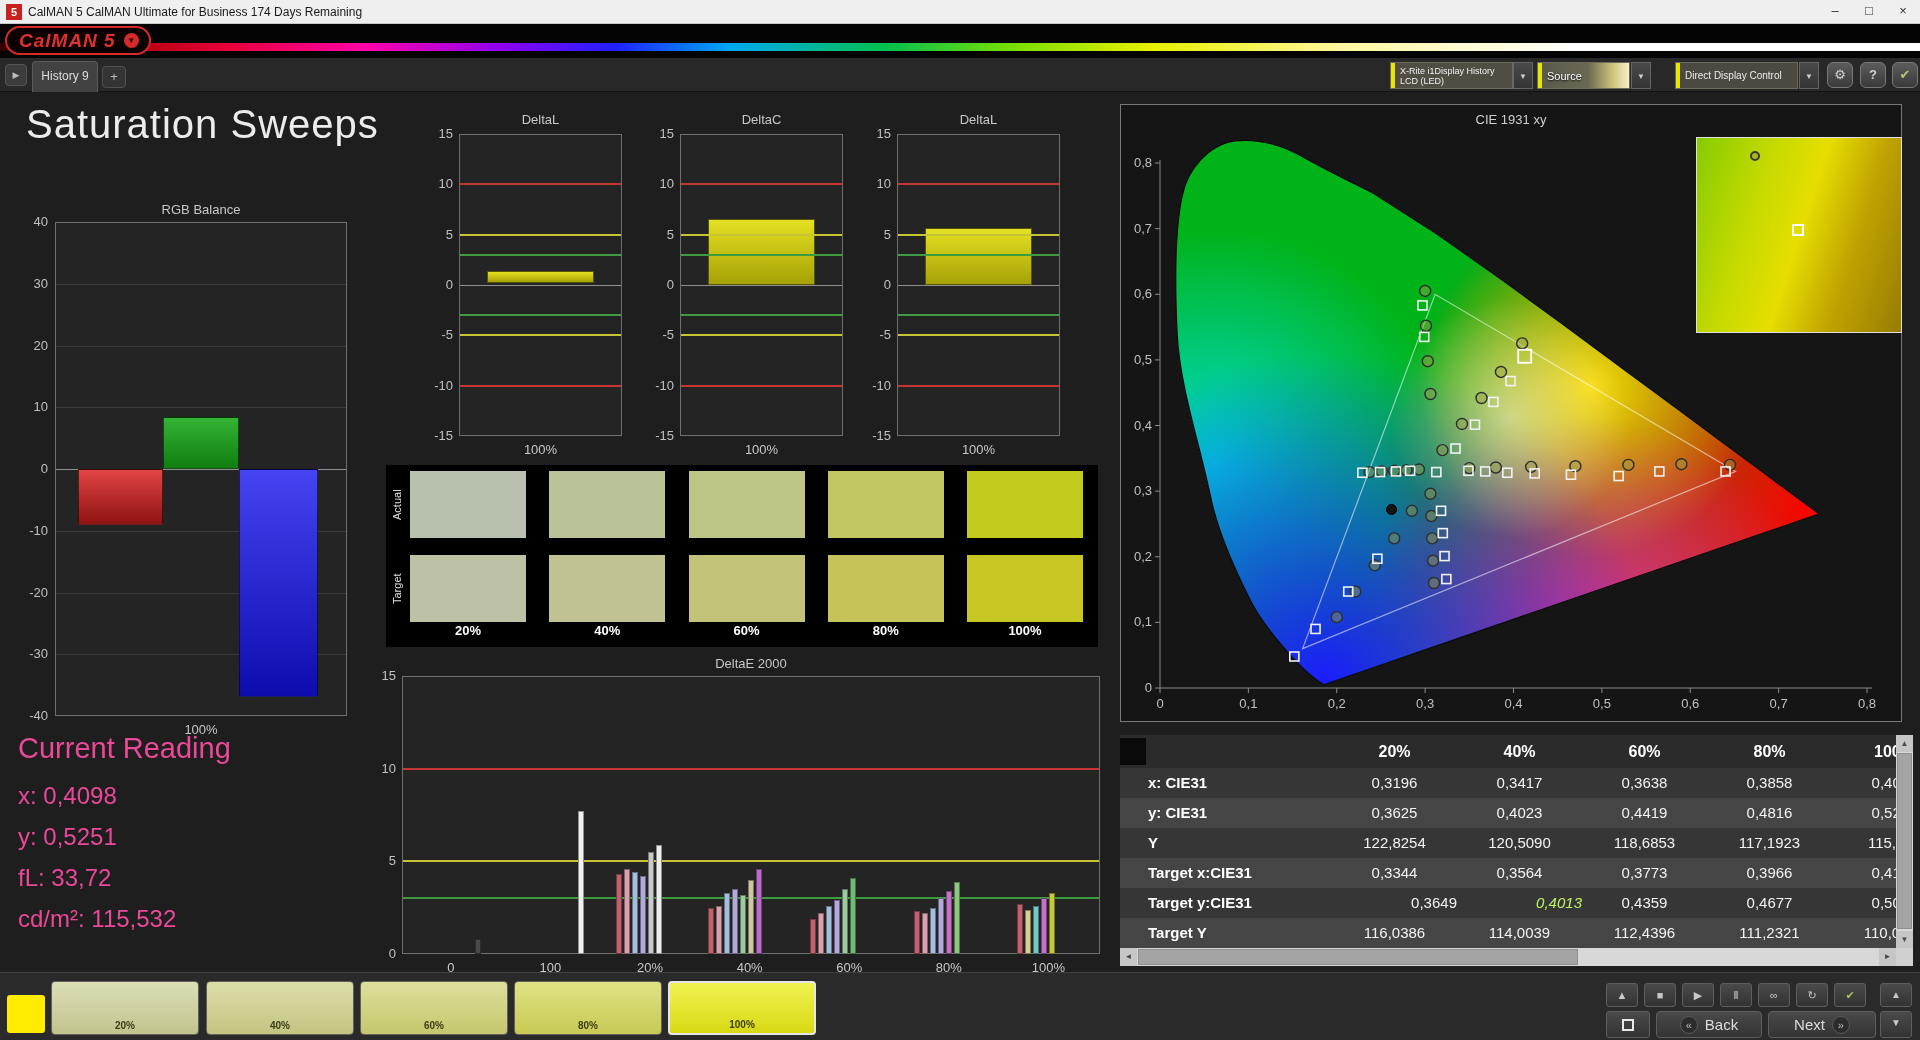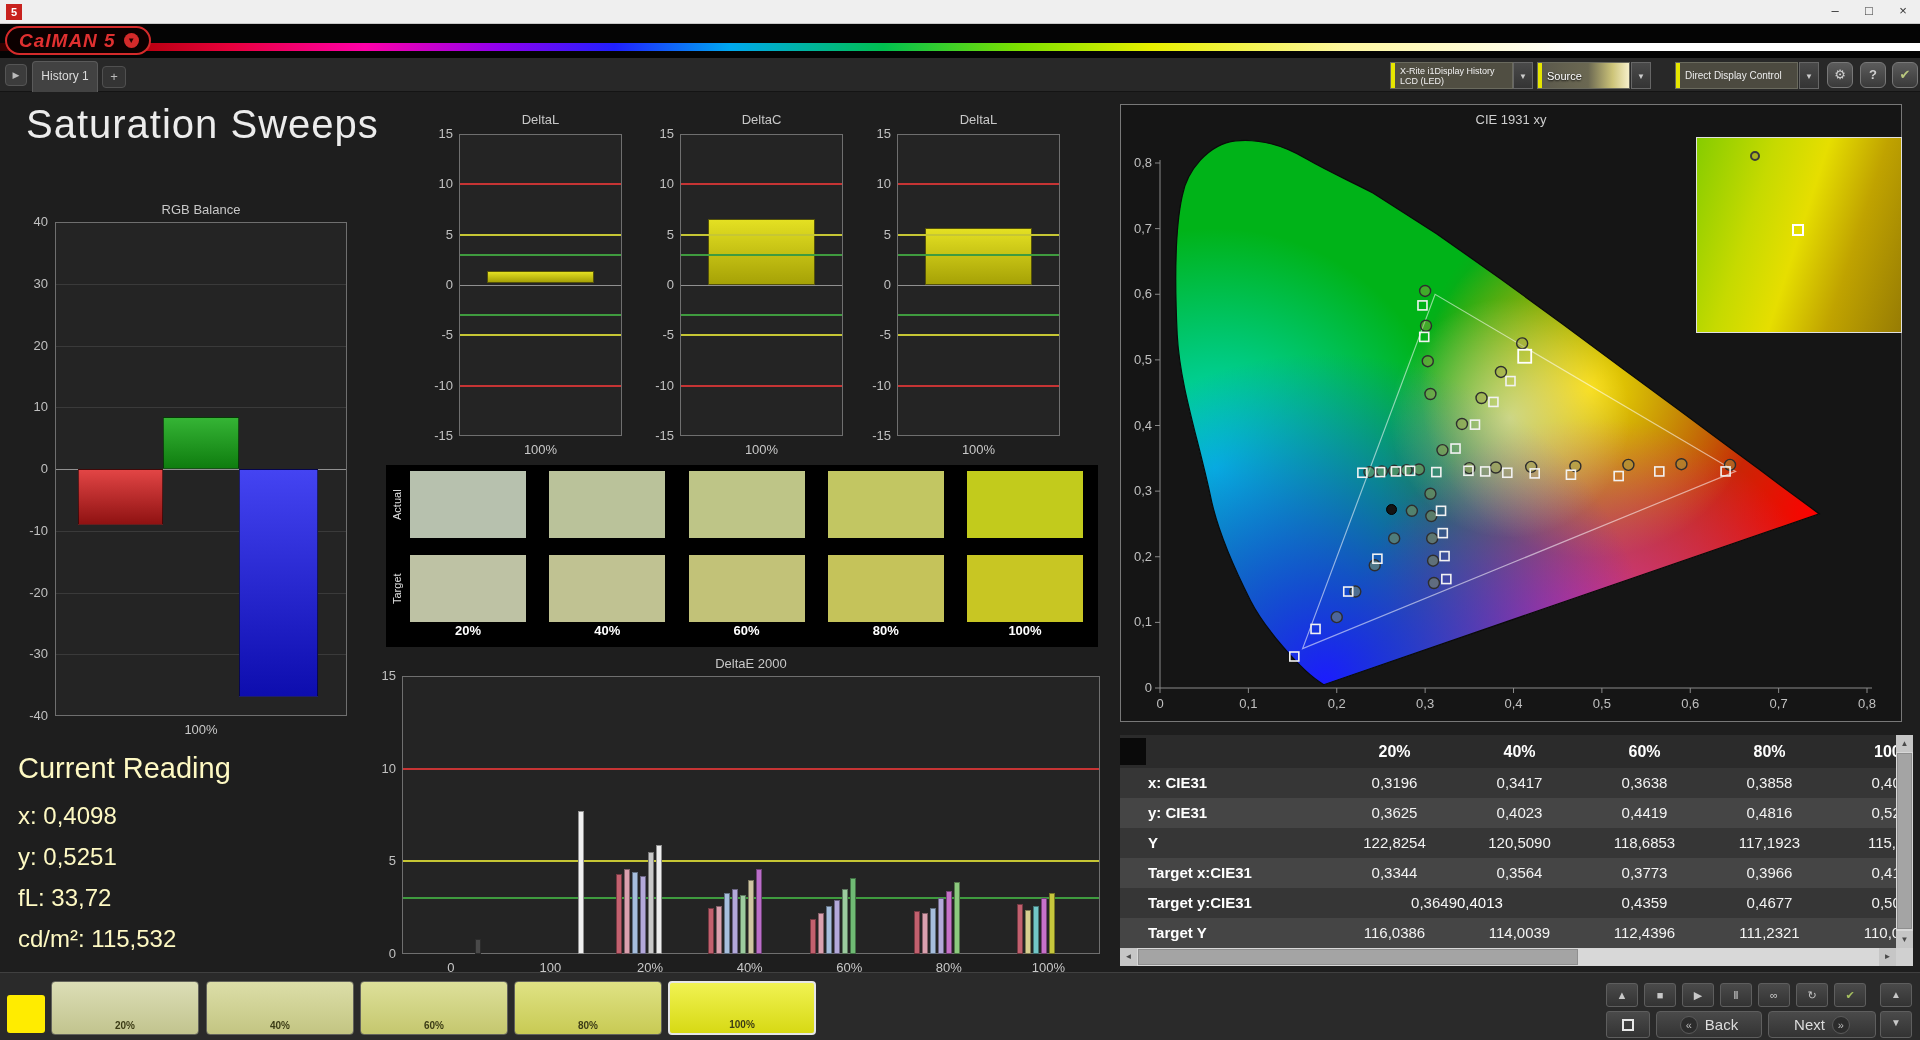--- a/index.html
+++ b/index.html
@@ -36,21 +36,21 @@
 #dd-ddc-arrow{left:1799px}
 .round-btn{position:absolute;top:4px;width:26px;height:26px;border-radius:6px;background:linear-gradient(#5c5c5c,#3a3a3a);border:1px solid #787878;color:#d0d0d0;text-align:center;line-height:24px;font-size:13px}
 #btn-gear{left:1827px}
 #btn-help{left:1860px;font-weight:bold}
 #btn-confirm{left:1892px;color:#b9c77e}
 
 #page-title{position:absolute;left:26px;top:102px;font-size:40px;font-weight:300;color:#ececec;letter-spacing:1px}
 #rgb-title{position:absolute;left:55px;top:202px;width:292px;text-align:center;font-size:13px;color:#c8c8c8}
 #rgb-plot{position:absolute;left:55px;top:222px;width:292px;height:494px;background:#242424;border:1px solid #6f6f6f}
 #rgb-xlabel{position:absolute;left:55px;top:722px;width:292px;text-align:center;font-size:13px;color:#c8c8c8}
-#current-reading{position:absolute;left:18px;top:752px;color:#fef9c3}
+#current-reading{position:absolute;left:18px;top:732px;color:#ec4899}
 #cr-title{font-size:29px;font-weight:300;margin-bottom:17px}
 .cr-line{font-size:24px;font-weight:300;margin-bottom:13px}
 #swatch-panel{position:absolute;left:386px;top:465px;width:712px;height:182px;background:#000}
 #de-title{position:absolute;left:402px;top:656px;width:698px;text-align:center;font-size:13px;color:#c8c8c8}
 #de-plot{position:absolute;left:402px;top:676px;width:698px;height:278px;background:#242424;border:1px solid #6f6f6f}
 #cie-panel{position:absolute;left:1120px;top:104px;width:782px;height:618px;background:#151515;border:1px solid #787878}
 #cie-title{position:absolute;left:1120px;top:112px;width:782px;text-align:center;font-size:13px;color:#cfcfcf}
 #cie-svg{position:absolute;left:1152px;top:132px}
 #cie-inset{position:absolute;left:1696px;top:137px;width:206px;height:196px;border:1px solid #e0e0e0;background:linear-gradient(108deg,#86cc00 0%,#c6da00 30%,#e6de00 50%,#c0a300 72%,#977c04 100%)}
 
@@ -76,37 +76,38 @@
 .chev{width:18px;height:18px;border-radius:50%;background:#2c2c2c;border:1px solid #5a5a5a;color:#bbb;font-size:11px;line-height:16px;text-align:center}
 #btn-up-level{position:absolute;left:1880px;top:10px;width:32px;height:24px}
 #btn-down-level{position:absolute;left:1880px;top:38px;width:32px;height:27px}
 .smallbtn{background:linear-gradient(#4a4a4a,#333);border:1px solid #5e5e5e;border-radius:3px;color:#c8c8c8;text-align:center;font-size:10px;line-height:22px}
 </style>
 </head>
 <body>
 
 <div id="titlebar">
   <div id="app-icon">5</div>
+  <div id="win-title">CalMAN 5 CalMAN Ultimate for Business 174 Days Remaining</div>
   <div id="win-btns">
     <div class="winbtn">–</div>
     <div class="winbtn">□</div>
     <div class="winbtn">×</div>
   </div>
 </div>
 
 <div id="brandbar"></div>
 <div id="rainbow"></div>
 <div id="logo">
   <span id="logo-text">CalMAN 5</span>
   <span id="logo-drop">▼</span>
 </div>
 
 <div id="tabbar">
   <div id="tab-scroll">▶</div>
-  <div id="tab-history">History 1</div>
+  <div id="tab-history">History 9</div>
   <div id="tab-add">+</div>
 
   <div class="dd" id="dd-meter">
     <div class="ybar"></div>
     <div class="dd-text">
       <div>X-Rite i1Display History</div>
       <div>LCD (LED)</div>
     </div>
   </div>
   <div class="dd-arrow" id="dd-meter-arrow">▼</div>
@@ -337,21 +338,21 @@
       <div class="a" style="left: 28px; top: 0px; width: 184px; height: 30px; line-height: 30px; font-size: 15px; font-weight: bold; color: rgb(255, 255, 255);">Target x:CIE31</div>
       <div class="a" style="left: 212px; top: 0px; width: 125px; height: 30px; line-height: 30px; text-align: center; font-size: 15px; color: rgb(242, 242, 242);">0,3344</div>
       <div class="a" style="left: 337px; top: 0px; width: 125px; height: 30px; line-height: 30px; text-align: center; font-size: 15px; color: rgb(242, 242, 242);">0,3564</div>
       <div class="a" style="left: 462px; top: 0px; width: 125px; height: 30px; line-height: 30px; text-align: center; font-size: 15px; color: rgb(242, 242, 242);">0,3773</div>
       <div class="a" style="left: 587px; top: 0px; width: 125px; height: 30px; line-height: 30px; text-align: center; font-size: 15px; color: rgb(242, 242, 242);">0,3966</div>
       <div class="a" style="left: 712px; top: 0px; width: 125px; height: 30px; line-height: 30px; text-align: center; font-size: 15px; color: rgb(242, 242, 242);">0,4127</div>
     </div>
     <div class="a" style="left: 0px; top: 153px; width: 1100px; height: 30px; background: rgb(54, 54, 54);">
       <div class="a" style="left: 28px; top: 0px; width: 184px; height: 30px; line-height: 30px; font-size: 15px; font-weight: bold; color: rgb(255, 255, 255);">Target y:CIE31</div>
       <div class="a" style="left: 212px; top: 0px; width: 125px; height: 30px; line-height: 30px; text-align: right; font-size: 15px; color: rgb(242, 242, 242);">0,3649</div>
-      <div class="a" style="left: 337px; top: 0px; width: 125px; height: 30px; line-height: 30px; text-align: left; font-size: 15px; color: #ffffff;">0,4013</div>
+      <div class="a" style="left: 337px; top: 0px; width: 125px; height: 30px; line-height: 30px; text-align: right; font-size: 15px; color: #bef264; font-style: italic;">0,4013</div>
       <div class="a" style="left: 462px; top: 0px; width: 125px; height: 30px; line-height: 30px; text-align: center; font-size: 15px; color: rgb(242, 242, 242);">0,4359</div>
       <div class="a" style="left: 587px; top: 0px; width: 125px; height: 30px; line-height: 30px; text-align: center; font-size: 15px; color: rgb(242, 242, 242);">0,4677</div>
       <div class="a" style="left: 712px; top: 0px; width: 125px; height: 30px; line-height: 30px; text-align: center; font-size: 15px; color: rgb(242, 242, 242);">0,5055</div>
     </div>
     <div class="a" style="left: 0px; top: 183px; width: 1100px; height: 30px; background: rgb(69, 69, 69);">
       <div class="a" style="left: 28px; top: 0px; width: 184px; height: 30px; line-height: 30px; font-size: 15px; font-weight: bold; color: rgb(255, 255, 255);">Target Y</div>
       <div class="a" style="left: 212px; top: 0px; width: 125px; height: 46px; line-height: 30px; text-align: center; font-size: 15px; color: rgb(242, 242, 242);">116,0386</div>
       <div class="a" style="left: 337px; top: 0px; width: 125px; height: 30px; line-height: 30px; text-align: center; font-size: 15px; color: rgb(242, 242, 242);">114,0039</div>
       <div class="a" style="left: 462px; top: 0px; width: 125px; height: 30px; line-height: 30px; text-align: center; font-size: 15px; color: rgb(242, 242, 242);">112,4396</div>
       <div class="a" style="left: 587px; top: 0px; width: 125px; height: 30px; line-height: 30px; text-align: center; font-size: 15px; color: rgb(242, 242, 242);">111,2321</div>

